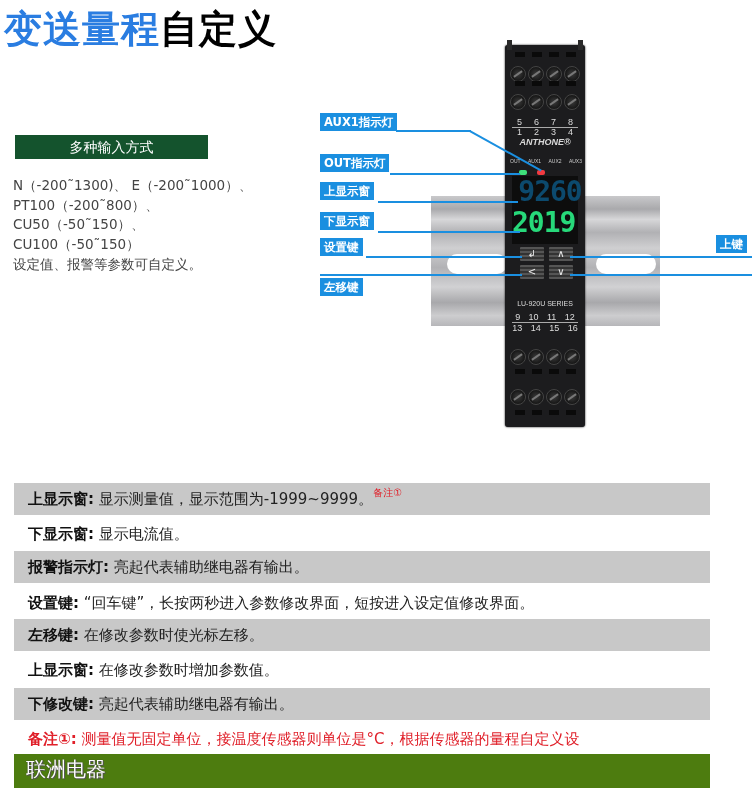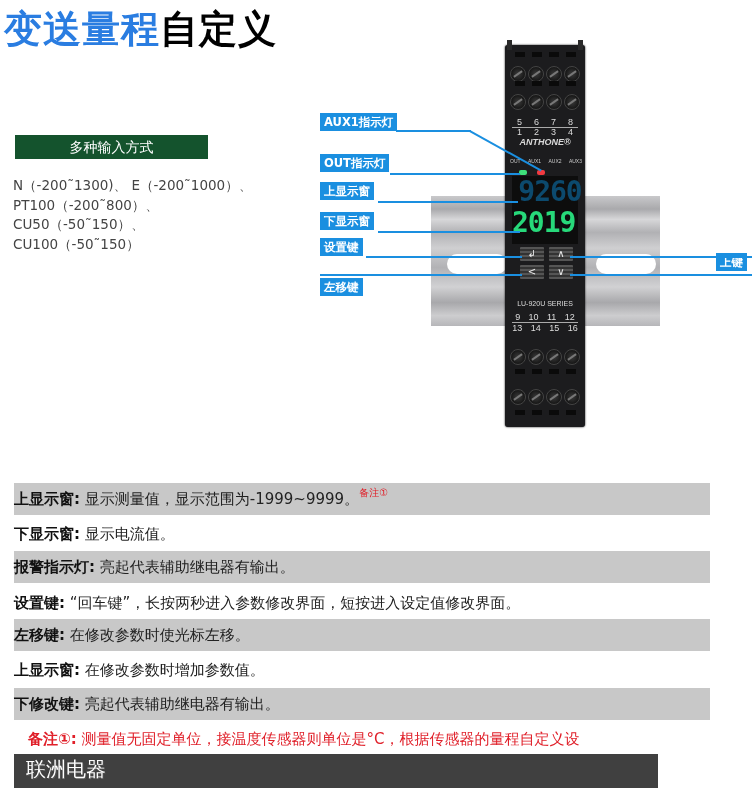--- a/index.html
+++ b/index.html
@@ -41,42 +41,43 @@
   .seg-top { left:512px; top:176px; width:76px; text-align:center; color:#0c4a6e; font-family:"DejaVu Sans Mono",monospace; font-size:28px; font-weight:bold; letter-spacing:-1px; line-height:32px; }
   .seg-bot { left:512px; top:207px; width:66px; color:#27d97a; font-family:"DejaVu Sans Mono",monospace; font-size:28px; font-weight:bold; letter-spacing:-1px; line-height:32px; }
   .key { width:24px; height:14px; background:repeating-linear-gradient(180deg,#555 0px,#555 2px,#333 2px,#333 4px); color:#eee; font-size:10px; text-align:center; line-height:14px; border-radius:1px; }
   .series { left:505px; width:80px; text-align:center; top:300px; color:#ddd; font-size:7px; font-family:"Liberation Sans",sans-serif; }
 
   
   .callout { background:#1a8fe0; color:#fff; font-size:11.5px; font-weight:bold; height:18px; line-height:18px; padding:0 4px; white-space:nowrap; }
   .line { height:2px; background:#1a8fe0; }
 
   
-  .row { left:14px; width:696px; height:32px; line-height:32px; font-size:15px; box-sizing:border-box; white-space:nowrap; color:#222; }
+  .row { left:14px; width:696px; height:32px; line-height:32px; font-size:15px; padding-left:14px; box-sizing:border-box; white-space:nowrap; color:#222; }
   .row.shaded { background:#c8c8c8; }
   .row .lbl { font-weight:bold; color:#111; }
   .row sup { color:#e0202a; font-size:10px; vertical-align:top; position:relative; top:-6px; }
   .note { left:28px; top:730px; font-size:15px; color:#e0202a; white-space:nowrap; }
   .note .lbl { font-weight:bold; }
-  .footer { left:14px; top:754px; width:644px; height:34px; background:#404040; }
+  .footer { left:14px; top:754px; width:696px; height:34px; background:#4d7c0f; }
   .footer span { position:absolute; left:12px; top:2px; font-size:20px; color:#fff; text-shadow:0 0 1px #333, 1px 1px 0 #555; font-family:"DejaVu Serif",serif; }
 </style>
 </head>
 <body>
 
 <div class="abs title">
   <span class="blue">变送量程</span><span class="black">自定义</span>
 </div>
 
 <div class="abs input-header">多种输入方式</div>
 <div class="abs input-text">
   <div>N（-200˜1300)、 E（-200˜1000）、</div>
   <div>PT100（-200˜800）、</div>
   <div>CU50（-50˜150）、</div>
   <div>CU100（-50˜150）</div>
+  <div>设定值、报警等参数可自定义。</div>
 </div>
 
 <div class="abs rail"></div>
 <div class="abs rail-slot-l"></div>
 <div class="abs rail-slot-r"></div>
 
 <div class="abs device"></div>
 <div class="abs tab" style="left:507px;"></div>
 <div class="abs tab" style="left:578px;"></div>
 
@@ -189,21 +190,21 @@
 
 <div class="abs callout" style="left:320px;top:212px;">下显示窗</div>
 <div class="abs line" style="left:378px;top:231px;width:142px;"></div>
 
 <div class="abs callout" style="left:320px;top:238px;">设置键</div>
 <div class="abs line" style="left:366px;top:256px;width:156px;"></div>
 
 <div class="abs callout" style="left:320px;top:278px;">左移键</div>
 <div class="abs line" style="left:320px;top:274px;width:202px;"></div>
 
-<div class="abs callout" style="left:716px;top:253px;">上键</div>
+<div class="abs callout" style="left:716px;top:235px;">上键</div>
 <div class="abs line" style="left:570px;top:256px;width:182px;"></div>
 
 <div class="abs callout" style="left:752px;top:279px;">下键</div>
 <div class="abs line" style="left:570px;top:274px;width:182px;"></div>
 
 <div class="abs row shaded" style="top:483px;">
   <span class="lbl">上显示窗:</span>
   <span>显示测量值，显示范围为-1999~9999。</span><sup>备注①</sup>
 </div>
 <div class="abs row" style="top:518px;">

